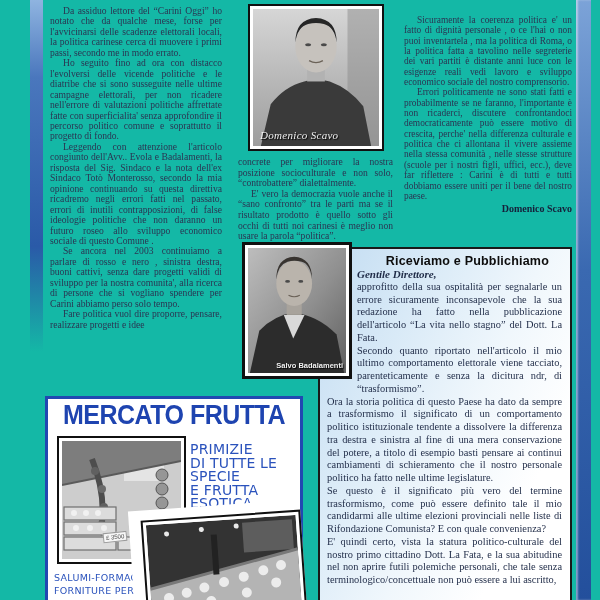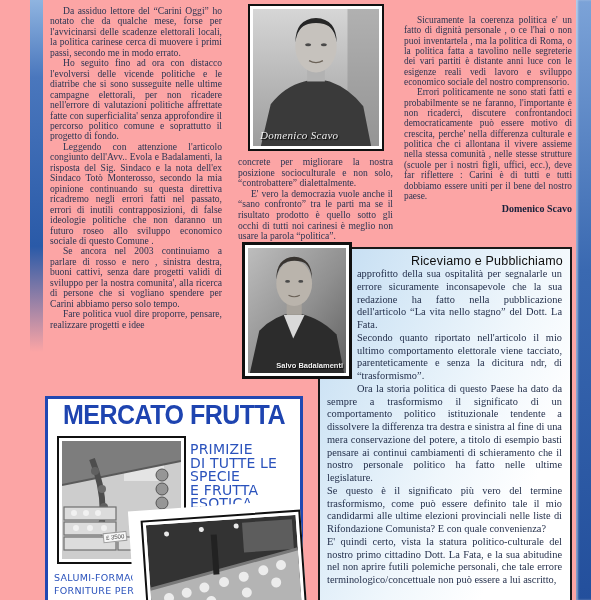--- a/index.html
+++ b/index.html
@@ -1,18 +1,18 @@
 <!DOCTYPE html>
 <html><head>
 <meta charset="utf-8">
 <style>
   html,body { margin:0; padding:0; background:#9a9a9a; }
   .page {
     position:relative; width:600px; height:600px; margin:0 auto;
-    background:#fca5a5; overflow:hidden;
+    background:#14b8a6; overflow:hidden;
     font-family:"Liberation Serif", serif; color:#2b3552;
   }
 
   
   .left-bar {
     position:absolute; left:30px; top:0; width:13px; height:352px;
     background:linear-gradient(180deg,#8fb4e0 0%,#4a77bd 22%,#2a5aa8 70%,rgba(42,90,168,0) 100%);
   }
   .right-bar {
     position:absolute; left:576px; top:0; width:15px; height:600px;
@@ -44,22 +44,22 @@
   }
 
   
   .letter-box {
     position:absolute; left:318px; top:247px; width:254px; height:360px;
     border:2px solid #191919; box-sizing:border-box;
     background:linear-gradient(115deg,#c2dcf2 0%,#d9eaf7 28%,#f0f7fc 55%,#ffffff 78%);
     z-index:4;
   }
   .letter-header {
-    text-align:right; padding:5px 7px 0 0; font-family:"Liberation Sans",sans-serif;
-    font-weight:400; font-size:12.5px; color:#0d0d0d; letter-spacing:.2px;
+    text-align:right; padding:5px 21px 0 0; font-family:"Liberation Sans",sans-serif;
+    font-weight:700; font-size:12.5px; color:#0d0d0d; letter-spacing:.2px;
   }
   .letter-content {
     padding:0 8px 0 7px; font-size:10.4px; line-height:12.75px; color:#1f2b47; text-align:justify;
   }
   .photo-spacer { float:left; width:30px; height:122px; }
   .salutation { margin:25px 0 0 0; font-weight:bold; font-style:italic; font-size:11px; }
   .letter-content p { margin:0; text-indent:0; }
 
   
   .ad-box {
@@ -136,25 +136,26 @@
   <div class="col" id="col3">
     <p>Sicuramente la coerenza politica e' un fatto di dignità personale , o ce l'hai o non puoi inventartela , ma la politica di Roma, o la politica fatta a tavolino nelle segreterie dei vari partiti è distante anni luce con le esigenze reali vedi lavoro e sviluppo economico sociale  del nostro comprensorio.</p>
     <p>Errori politicamente ne sono stati fatti e probabilmente se ne faranno, l'importante è non ricaderci, discutere confrontandoci democraticamente può essere motivo di crescita, perche' nella differenza culturale e politica che ci allontana il vivere assieme nella stessa comunità , nelle stesse strutture (scuole per i nostri figli, uffici, ecc.), deve far riflettere : Carini è di tutti e tutti dobbiamo essere  uniti per il bene del nostro paese.</p>
     <div class="signature">Domenico Scavo</div>
   </div>
 
   <div class="letter-box">
     <div class="letter-header">Riceviamo e Pubblichiamo</div>
     <div class="letter-content">
       <div class="photo-spacer"></div>
+      <p class="salutation">Gentile Direttore,</p>
       <p>approfitto della sua ospitalità per segnalarle un errore sicuramente inconsapevole  che la sua redazione ha fatto nella pubblicazione dell'articolo “La vita nello stagno” del Dott. La Fata.</p>
       <p>Secondo quanto riportato nell'articolo il mio ultimo comportamento elettorale viene tacciato, parenteticamente e senza la dicitura ndr, di “trasformismo”.</p>
       <p>Ora la storia politica di questo Paese ha dato da sempre a trasformismo il significato di un comportamento politico istituzionale tendente a dissolvere la differenza tra destra e sinistra al fine di una mera conservazione del potere, a titolo di esempio basti pensare ai continui cambiamenti di schieramento che il nostro personale politico ha fatto nelle ultime legislature.</p>
       <p>Se questo è il significato più vero del termine trasformismo, come può essere definito tale il mio candidarmi alle ultime elezioni provinciali nelle liste di Rifondazione Comunista? E con quale convenienza?</p>
-      <p>E' quindi certo, vista la statura politico-culturale del nostro primo cittadino Dott. La Fata, e la sua abitudine nel non aprire futili polemiche personali, che tale errore terminologico/concettuale non può essere a lui ascritto,</p>
+      <p>E' quindi certo, vista la statura politico-culturale del nostro primo cittadino Dott. La Fata, e la sua abitudine nel non aprire futili polemiche personali, che tale senza terminologico/concettuale non può essere a lui ascritto,</p>
     </div>
   </div>
 
   <div class="photo-frame" id="salvo-photo">
     <svg class="photo-img" viewBox="0 0 104 127" preserveAspectRatio="none">
       <defs>
         <linearGradient id="gB" x1="0" y1="0" x2="1" y2="1">
           <stop offset="0" stop-color="#bdbdbd"></stop>
             <stop offset="0.55" stop-color="#8f8f8f"></stop>
             <stop offset="1" stop-color="#5f5f5f"></stop>

